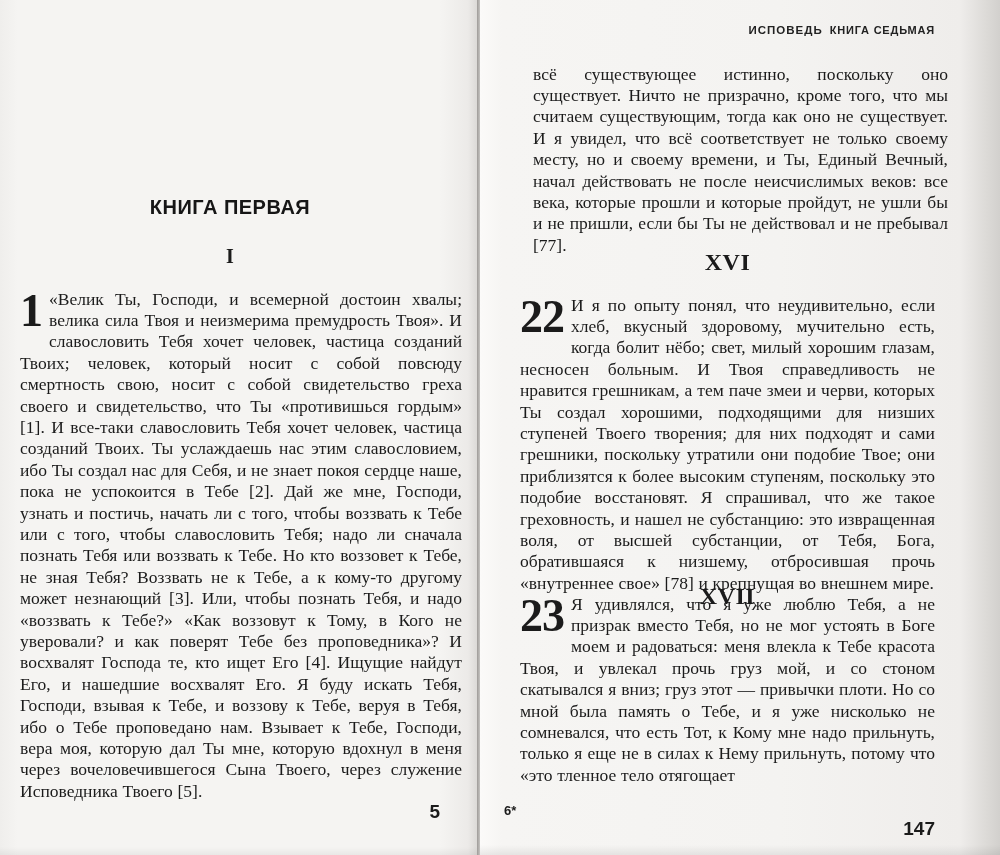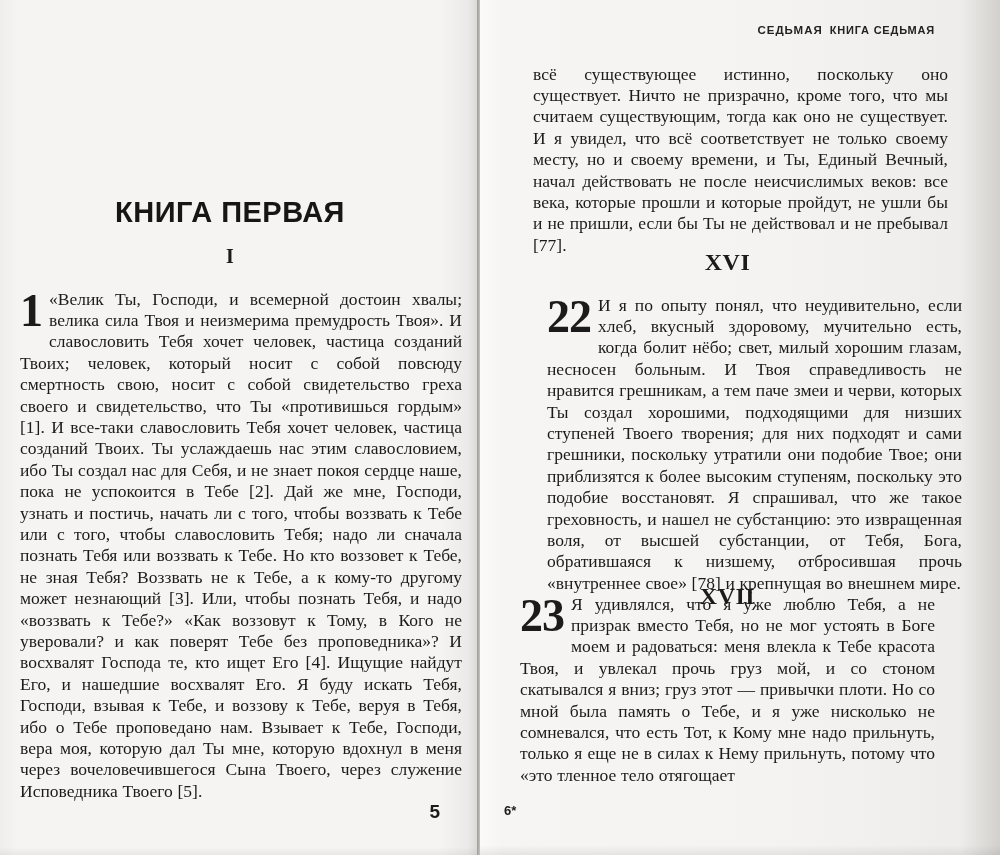--- a/index.html
+++ b/index.html
@@ -40,21 +40,21 @@
   }
   .dropcap{
     float:left;font-weight:bold;font-size:46px;line-height:40px;
     height:42px;padding:2px 7px 0 0;letter-spacing:-1px;
   }
 
   
   .book-heading{
     position:absolute;left:20px;top:196px;width:420px;text-align:center;
     font-family:"Liberation Sans","DejaVu Sans",sans-serif;
-    font-weight:bold;font-size:29px;letter-spacing:0.5px;color:#161616;
+    font-weight:bold;font-size:20px;letter-spacing:0.5px;color:#161616;
   }
   .left-numeral{
     position:absolute;left:20px;top:245px;width:420px;text-align:center;
     font-weight:bold;font-size:20px;
   }
   .left-para{position:absolute;left:20px;top:271px;width:442px;}
   .page-num-left{
     position:absolute;left:20px;top:801px;width:420px;text-align:right;
     font-family:"Liberation Sans","DejaVu Sans",sans-serif;
     font-weight:bold;font-size:19px;
@@ -67,21 +67,21 @@
     font-weight:bold;color:#222;
   }
   .running-header .rh-title{font-size:11.5px;letter-spacing:1px;}
   .running-header .rh-section{font-size:11px;letter-spacing:0.8px;margin-left:7px;}
   .cont-para{position:absolute;left:37px;top:46px;width:415px;margin-left:16px;}
   .ch-heading{
     position:absolute;left:40px;width:415px;text-align:center;
     font-weight:bold;font-size:24px;letter-spacing:0.5px;
   }
   .ch16-heading{top:249px;}
-  .ch16-para{position:absolute;left:40px;top:277px;width:415px;margin-left:27px;}
+  .ch16-para{position:absolute;left:40px;top:277px;width:415px;}
   .ch17-heading{top:583px;}
   .ch17-para{position:absolute;left:40px;top:576px;width:415px;}
   .signature-mark{
     position:absolute;left:24px;top:803px;
     font-family:"Liberation Sans","DejaVu Sans",sans-serif;
     font-weight:bold;font-size:13px;
   }
   .page-num-right{
     position:absolute;left:40px;top:818px;width:415px;text-align:right;
     font-family:"Liberation Sans","DejaVu Sans",sans-serif;
@@ -103,34 +103,35 @@
     </p>
 
     <div class="page-num-left">5</div>
   </div>
 
   <div class="gutter-line"></div>
 
   <div class="page-right">
 
     <div class="running-header">
-      <span class="rh-title">СЕДЬМАЯ</span><span class="rh-section">КНИГА СЕДЬМАЯ</span>
+      <span class="rh-title">ИСПОВЕДЬ</span><span class="rh-section">КНИГА СЕДЬМАЯ</span>
     </div>
 
     <p class="body-text cont-para">всё существующее истинно, поскольку оно существует. Ничто не призрачно, кроме того, что мы считаем существующим, тогда как оно не существует. И я увидел, что всё соответствует не только своему месту, но и своему времени, и Ты, Единый Вечный, начал действовать не после неисчислимых веков: все века, которые прошли и которые пройдут, не ушли бы и не пришли, если бы Ты не действовал и не пребывал [77].</p>
 
     <div class="ch-heading ch16-heading">XVI</div>
 
     <p class="body-text ch16-para">
       <span class="dropcap">22</span><span>И я по опыту понял, что неудивительно, если хлеб, вкусный здоровому, мучительно есть, когда болит нёбо; свет, милый хорошим глазам, несносен больным. И Твоя справедливость не нравится грешникам, а тем паче змеи и черви, которых Ты создал хорошими, подходящими для низших ступеней Твоего творения; для них подходят и сами грешники, поскольку утратили они подобие Твое; они приблизятся к более высоким ступеням, поскольку это подобие восстановят. Я спрашивал, что же такое греховность, и нашел не субстанцию: это извращенная воля, от высшей субстанции, от Тебя, Бога, обратившаяся к низшему, отбросившая прочь «внутреннее свое» [78] и крепнущая во внешнем мире.</span>
     </p>
 
     <div class="ch-heading ch17-heading">XVII</div>
 
     <p class="body-text ch17-para">
       <span class="dropcap">23</span><span>Я удивлялся, что я уже люблю Тебя, а не призрак вместо Тебя, но не мог устоять в Боге моем и радоваться: меня влекла к Тебе красота Твоя, и увлекал прочь груз мой, и со стоном скатывался я вниз; груз этот — привычки плоти. Но со мной была память о Тебе, и я уже нисколько не сомневался, что есть Тот, к Кому мне надо прильнуть, только я еще не в силах к Нему прильнуть, потому что «это тленное тело отягощает</span>
     </p>
 
     <div class="signature-mark">6*</div>
 
+    <div class="page-num-right">147</div>
   </div>
 
 </div>
 
 </body></html>

